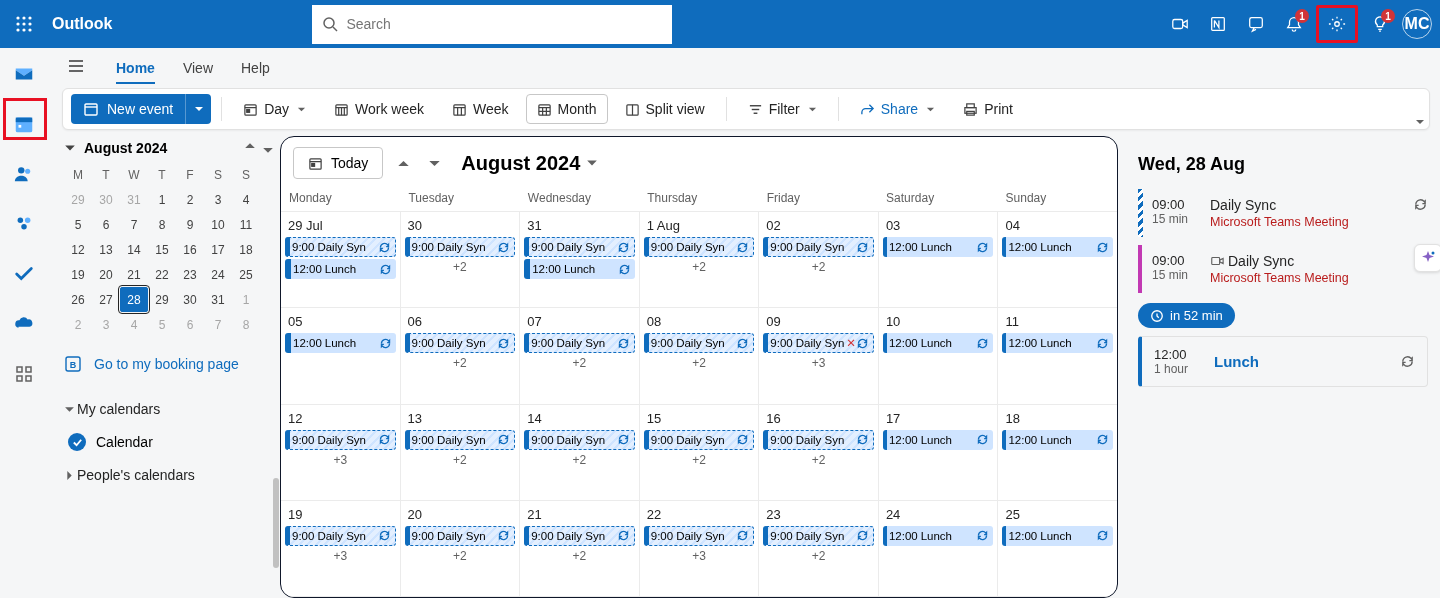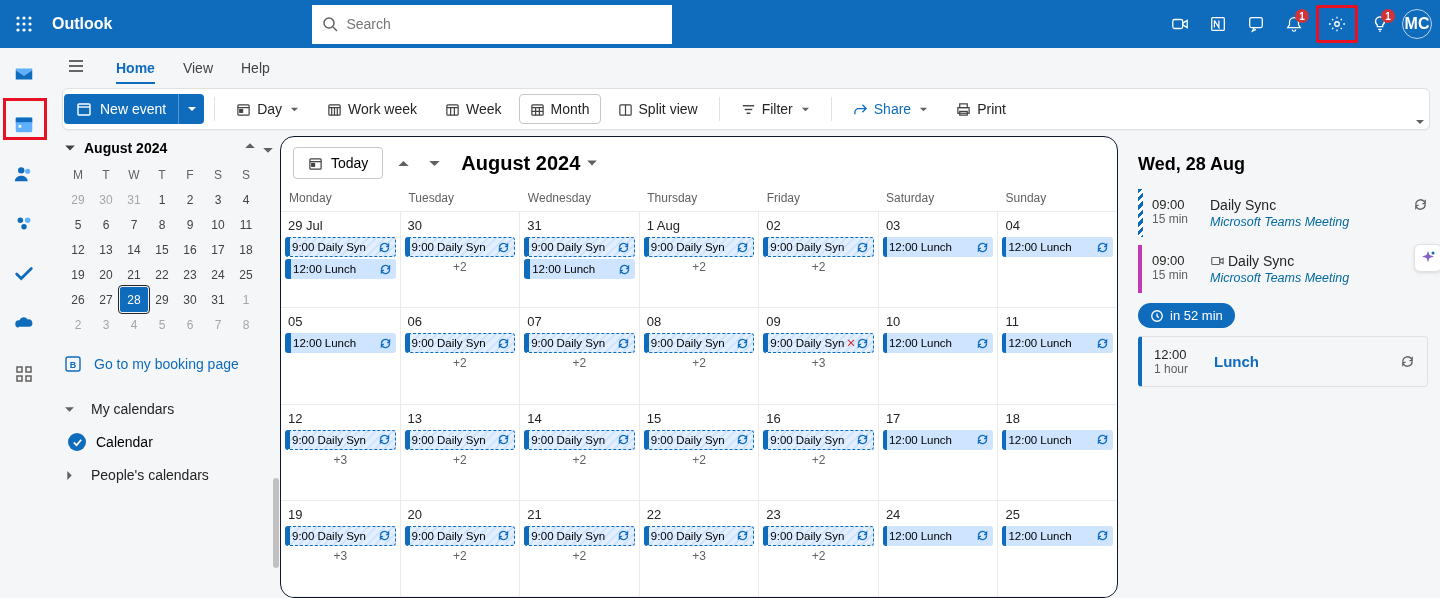--- a/index.html
+++ b/index.html
@@ -27,21 +27,21 @@
 
 .shell { position:absolute; left:48px; top:48px; right:0; bottom:0; background:#f5f6f7; display:flex; flex-direction:column; }
 
 
 .tabrow { height:36px; display:flex; align-items:flex-end; padding:0 16px; gap:28px; }
 .hamb { width:24px; height:24px; display:flex; align-items:center; justify-content:center; cursor:pointer; color:#424242; margin-bottom:6px; }
 .tab { font-size:14px; color:#424242; padding-bottom:8px; cursor:pointer; }
 .tab.active { color:#0f6cbd; font-weight:600; border-bottom:2px solid #0f6cbd; padding-bottom:6px; }
 
 
-.ribbon { height:42px; margin:4px 10px 6px 14px; background:#fff; border:1px solid #e1e1e1; border-radius:6px; display:flex; align-items:center; padding:0 1px; gap:6px; box-shadow:0 1px 2px rgba(0,0,0,0.05); position:relative; }
+.ribbon { height:42px; margin:4px 10px 6px 14px; background:#fff; border:1px solid #e1e1e1; border-radius:6px; display:flex; align-items:center; padding:0 8px; gap:6px; box-shadow:0 1px 2px rgba(0,0,0,0.05); position:relative; }
 .newbtn-group { display:flex; }
 .newbtn { height:30px; background:#0f6cbd; color:#fff; border:none; border-radius:4px 0 0 4px; display:flex; align-items:center; gap:8px; padding:0 12px; font-size:14px; cursor:pointer; }
 .newbtn-drop { width:26px; height:30px; background:#0f6cbd; border:none; border-left:1px solid rgba(255,255,255,0.3); border-radius:0 4px 4px 0; color:#fff; cursor:pointer; display:flex; align-items:center; justify-content:center; }
 .rbtn { height:30px; padding:0 10px; display:flex; align-items:center; gap:6px; font-size:14px; color:#242424; background:transparent; border:1px solid transparent; border-radius:4px; cursor:pointer; }
 .rbtn.sel { background:#fff; border:1px solid #c7c7c7; }
 .rsep { width:1px; height:24px; background:#e1e1e1; margin:0 4px; }
 .chev-sm { margin-left:2px; }
 .ribbon-collapse { position:absolute; right:4px; bottom:2px; color:#616161; cursor:pointer; }
 
 .body-row { flex:1; display:flex; overflow:hidden; }
@@ -55,21 +55,21 @@
 .mh-nav { display:flex; gap:6px; color:#616161; }
 .mh-nav span { cursor:pointer; }
 .mini { width:200px; }
 .mini-row { display:flex; }
 .mini-cell { width:28px; height:25px; display:flex; align-items:center; justify-content:center; font-size:12px; color:#424242; cursor:pointer; }
 .mini-row.hdr .mini-cell { color:#616161; font-weight:400; cursor:default; }
 .mini-cell.dim { color:#a6a6a6; }
 .mini-cell.today { background:#0f6cbd; color:#fff; border-radius:2px; border:1px solid #0f6cbd; outline:1px solid #242424; outline-offset:1px; }
 .nav-link { display:flex; align-items:center; gap:12px; padding:8px 0; cursor:pointer; color:#0f6cbd; font-size:14px; margin-top:10px; }
 .nav-link.first { border-top:1px solid #e1e1e1; padding-top:14px; margin-top:14px; }
-.nav-sec { display:flex; align-items:center; gap:16px; padding:10px 0; cursor:pointer; font-size:14px; color:#242424; }
+.nav-sec { display:flex; align-items:center; gap:2px; padding:10px 0; cursor:pointer; font-size:14px; color:#242424; }
 .nav-sec .arrow { color:#616161; }
 .cal-item { display:flex; align-items:center; gap:10px; padding:6px 0 6px 4px; font-size:14px; }
 .cal-check { width:18px; height:18px; border-radius:50%; background:#0f6cbd; display:flex; align-items:center; justify-content:center; color:#fff; }
 
 
 .main { flex:1; padding:0 6px 0 0; overflow:hidden; }
 .surface { background:#fff; border:1px solid #0f172a; border-radius:14px; height:100%; display:flex; flex-direction:column; overflow:hidden; }
 .surf-head { display:flex; align-items:center; padding:10px 12px 8px; gap:14px; }
 .today-btn { height:32px; padding:0 14px; border:1px solid #c7c7c7; border-radius:4px; background:#fff; display:flex; align-items:center; gap:8px; cursor:pointer; font-size:14px; }
 .nav-arrows { display:flex; gap:18px; color:#616161; }
@@ -98,21 +98,21 @@
 .ag-evt { display:flex; gap:12px; padding:8px 0; border-left:4px solid #0f6cbd; padding-left:10px; margin-bottom:8px; position:relative; background-image:repeating-linear-gradient(135deg,#c9e1ff 0,#c9e1ff 3px,transparent 3px,transparent 7px); background-size:5px 100%; background-repeat:no-repeat; background-position:left; }
 .ag-evt.pink { border-left-color:#c239b3; background-image:none; }
 .ag-evt.pink::before { content:''; position:absolute; left:-4px; top:0; bottom:0; width:4px; background:#c239b3; }
 .ag-evt.strip { background-image:none; }
 .ag-evt.strip::before { content:''; position:absolute; left:-4px; top:0; bottom:0; width:5px; background:repeating-linear-gradient(135deg,#0f6cbd 0,#0f6cbd 3px,#fff 3px,#fff 6px); }
 .ag-time-col { width:46px; }
 .ag-time { font-size:13px; color:#242424; }
 .ag-dur { font-size:12px; color:#616161; }
 .ag-body { flex:1; }
 .ag-name { font-size:14px; color:#242424; }
-.ag-loc { font-size:12.5px; color:#0369a1; margin-top:2px; display:flex; align-items:center; gap:4px;font-style:italic; }
+.ag-loc { font-size:12.5px; color:#b91c1c; margin-top:2px; display:flex; align-items:center; gap:4px; }
 .ag-rec { color:#616161; cursor:pointer; }
 .ag-pill { display:inline-flex; align-items:center; gap:6px; background:#0f6cbd; color:#fff; font-size:13px; padding:5px 12px; border-radius:14px; margin:2px 0 8px; }
 .ag-next { border:1px solid #e1e1e1; border-radius:4px; border-left:4px solid #0f6cbd; padding:10px 12px; display:flex; gap:14px; align-items:center; }
 .ag-next .nm { color:#0f6cbd; font-weight:600; font-size:15px; }
 .sparkle { position:absolute; right:-2px; top:108px; width:28px; height:28px; background:#fff; border:1px solid #e1e1e1; border-radius:6px; display:flex; align-items:center; justify-content:center; box-shadow:0 1px 3px rgba(0,0,0,0.12); cursor:pointer; }
 
 svg { display:block; }
 </style>
 </head>
 <body>

